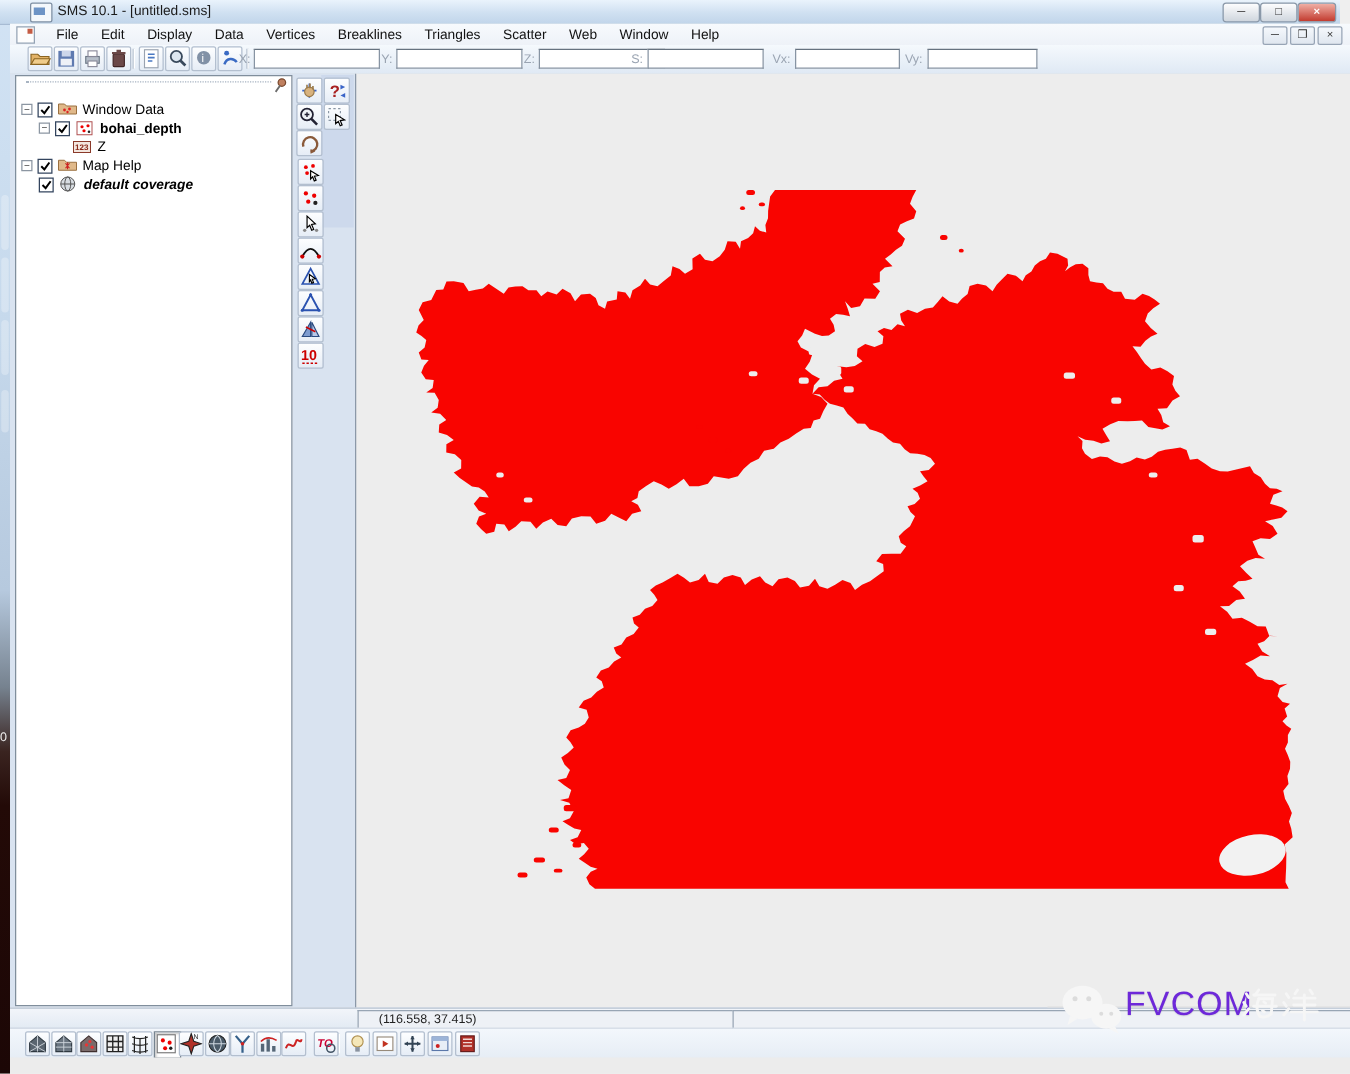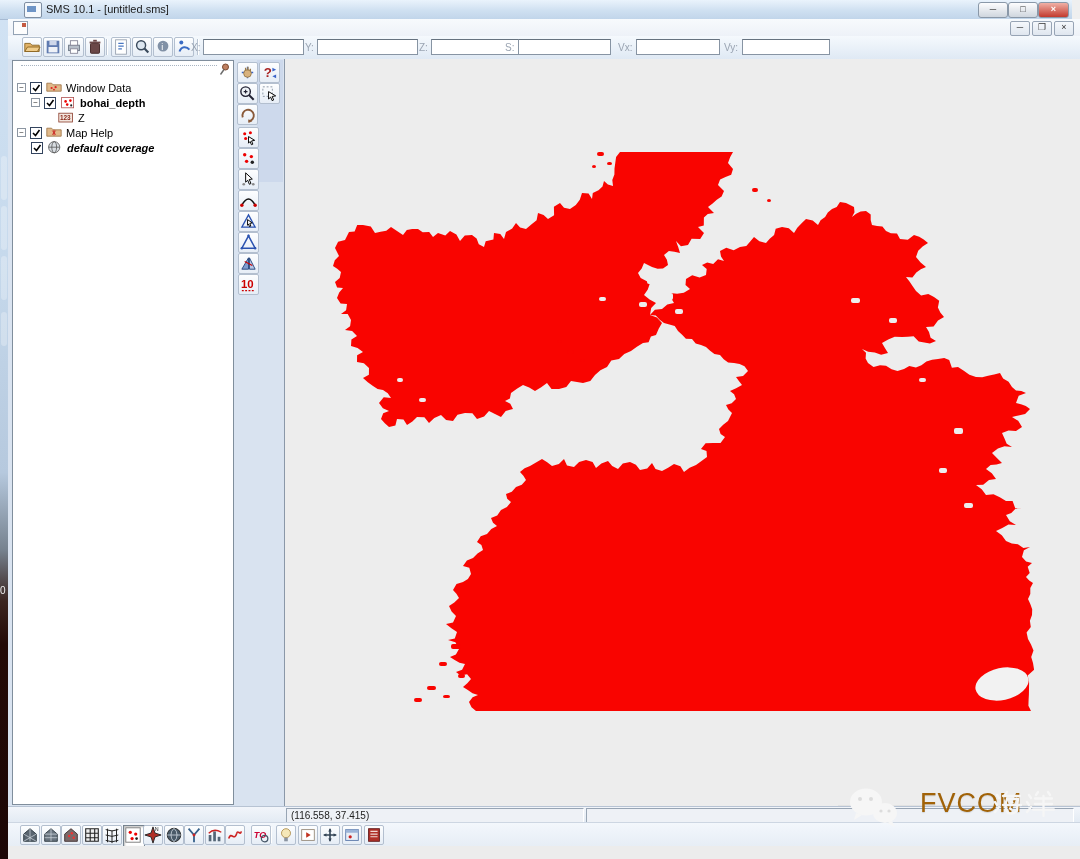--- a/index.html
+++ b/index.html
@@ -52,32 +52,32 @@
   .tree-icon{margin-right:4px;display:flex;}
   
   .tool-btn{width:21px;height:21px;}
   #tool-sub{left:257px;top:60px;width:26px;height:122px;background:#cdd9ec;}
   
   #canvas{left:284px;top:59px;width:796px;height:747px;background:#ededed;border-left:1px solid #8b98a8;box-sizing:border-box;}
   
   #statusbar{left:8px;top:806px;width:1072px;height:16px;
     background:linear-gradient(180deg,#f2f5fa,#e2eaf3);border-top:1px solid #b7c3d3;}
   .status-sec{top:1px;height:13px;border:1px solid #98a5b4;border-bottom-color:#fff;border-right-color:#fff;
-    background:#eef1f6;font-size:10px;color:#222;padding:0 4px;line-height:13px;}
+    background:#eef1f6;font-size:10px;color:#222;padding:0 16px;line-height:13px;}
   
   #modulebar{left:8px;top:822px;width:1072px;height:24px;background:linear-gradient(180deg,#f3f7fc,#e6edf5);
     border-top:1px solid #cdd6e2;}
   .mod-btn{top:2px;width:20px;height:20px;}
   .mod-pressed{background:#fff;border:1px solid #76838f;box-shadow:inset 1px 1px 2px rgba(0,0,0,.25);}
   #bottomfill{left:8px;top:846px;width:1072px;height:13px;background:#ececec;}
   
   #watermark{left:838px;top:778px;width:242px;height:56px;pointer-events:none;}
   #wm-line{position:absolute;left:0;top:27px;width:242px;height:1px;background:#e2e2e2;}
-  #wm-latin{position:absolute;left:62px;top:10px;font-size:27px;color:#a16207;letter-spacing:1px;
-    text-shadow:0 1px 1px rgba(0,0,0,.12);margin-left:20px;}
+  #wm-latin{position:absolute;left:62px;top:10px;font-size:27px;color:#6d28d9;letter-spacing:1px;
+    text-shadow:0 1px 1px rgba(0,0,0,.12);}
   input:disabled{background:#fff;}
 </style>
 </head>
 <body>
 
 <div class="abs" id="left-strip">
   <div class="abs edge-btn" style="top:156px;height:44px;"></div>
   <div class="abs edge-btn" style="top:206px;height:44px;"></div>
   <div class="abs edge-btn" style="top:256px;height:44px;"></div>
   <div class="abs edge-btn" style="top:312px;height:34px;"></div>
@@ -87,20 +87,33 @@
 <div class="abs" id="titlebar">
   <div id="app-icon"></div>
   <div class="title">SMS 10.1 - [untitled.sms]</div>
   <div class="abs winbtn" style="right:64px;width:28px;">─</div>
   <div class="abs winbtn" style="right:34px;width:28px;">□</div>
   <div class="abs winbtn" id="btn-close" style="right:3px;width:29px;">×</div>
 </div>
 
 <div class="abs" id="menubar">
   <div id="menu-app-icon"></div>
+  <div id="menu-items" style="display:flex;">
+      <span class="menu-item">File</span>
+      <span class="menu-item">Edit</span>
+      <span class="menu-item">Display</span>
+      <span class="menu-item">Data</span>
+      <span class="menu-item">Vertices</span>
+      <span class="menu-item">Breaklines</span>
+      <span class="menu-item">Triangles</span>
+      <span class="menu-item">Scatter</span>
+      <span class="menu-item">Web</span>
+      <span class="menu-item">Window</span>
+      <span class="menu-item">Help</span>
+    </div>
   <div id="mdi-controls">
     <div class="mdibtn">─</div>
     <div class="mdibtn">❐</div>
     <div class="mdibtn">×</div>
   </div>
 </div>
 
 <div class="abs" id="toolbar">
     <div class="abs tb-btn btn3d" style="left: 14px;">
       <svg width="18" height="18" viewBox="0 0 20 20">

